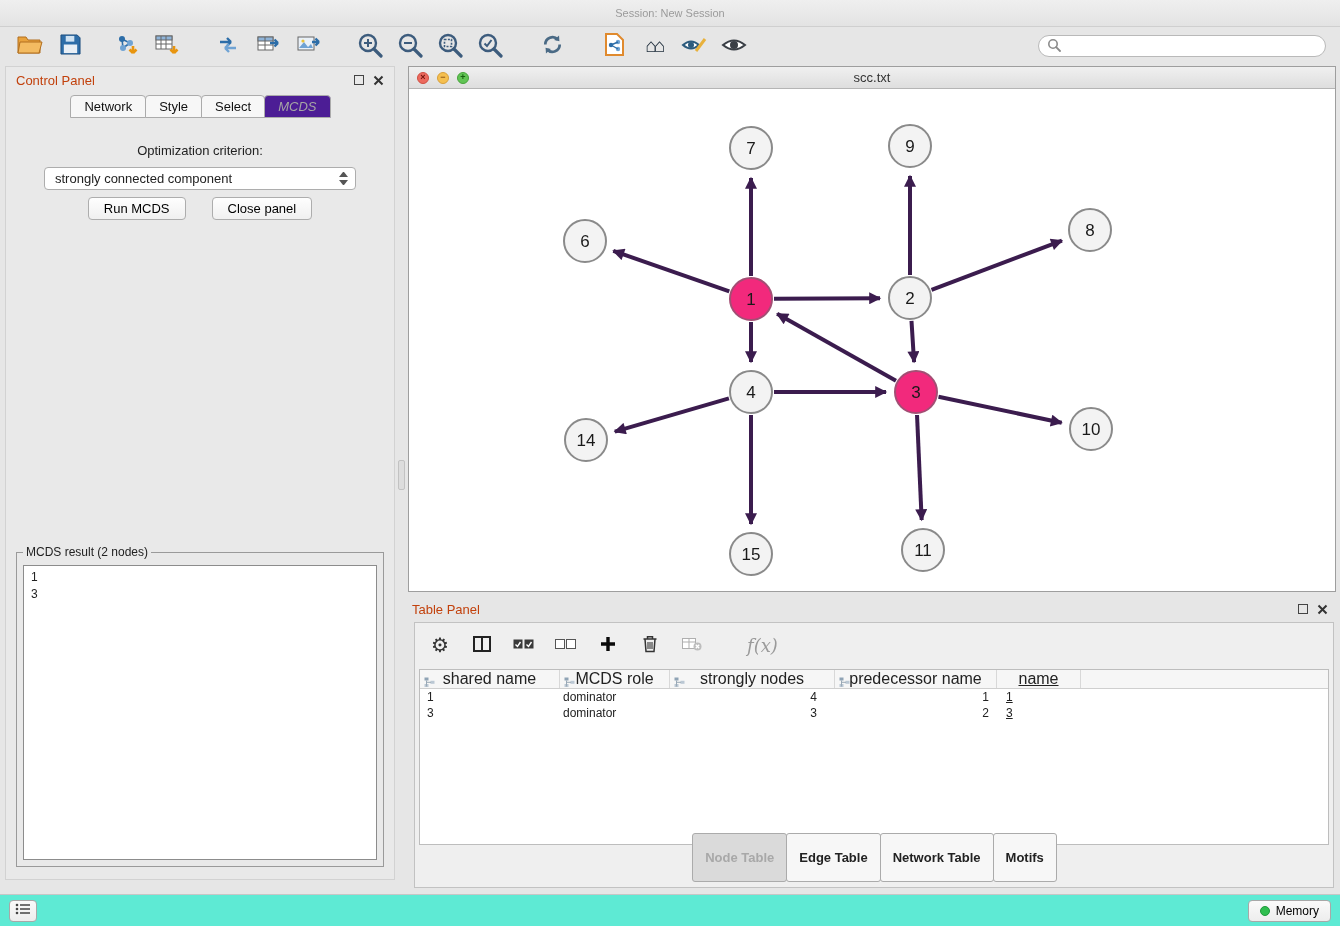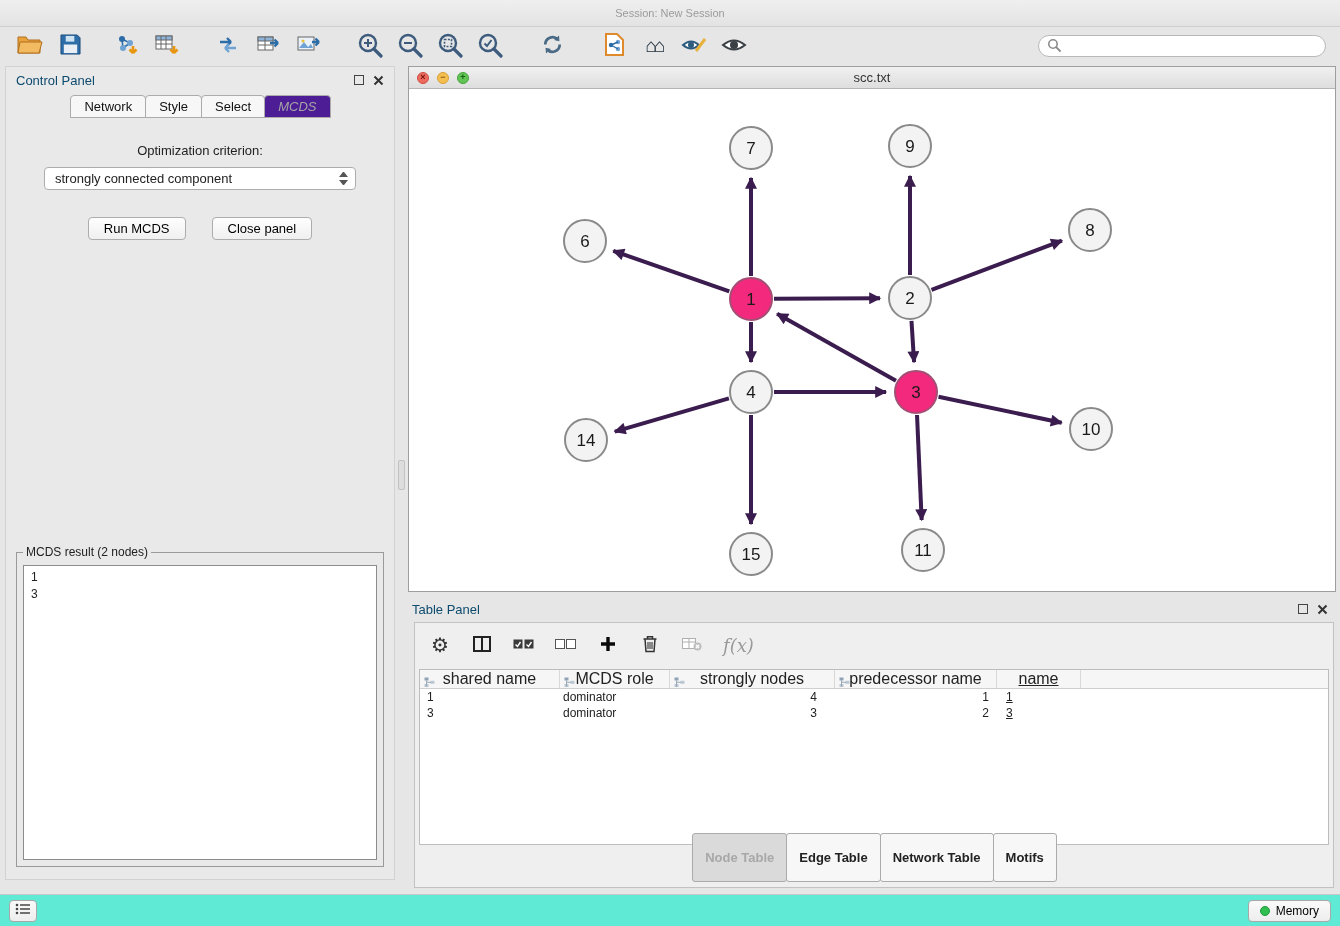--- a/index.html
+++ b/index.html
@@ -20,39 +20,39 @@
   .sp-s { margin-left:8px; } .sp-m { margin-left:24px; } .sp-l { margin-left:30px; }
   .glyph-homes { font-size:19px; font-weight:bold; color:#22303E; letter-spacing:-3px; }
   .search { margin-left:auto; width:288px; height:22px; border:1px solid #B9B9B9;
     border-radius:11px; background:#fff; display:flex; align-items:center; padding:0 8px; }
   .search input { border:none; outline:none; flex:1; font:12px "Liberation Sans",sans-serif; background:transparent; }
 
   
   .control-panel { position:absolute; left:5px; top:66px; width:390px; bottom:46px;
     background:#E9E9E9; border:1px solid #D2D2D2; }
   .cp-header { height:26px; display:flex; align-items:center; padding:0 10px; gap:8px; }
-  .panel-title { font-size:13px; color:#0c4a6e; }
+  .panel-title { font-size:13px; color:#c2410c; }
   .win-icons { margin-left:auto; display:flex; align-items:center; gap:9px; }
   .float-icon { width:10px; height:10px; border:1.5px solid #444; display:inline-block; }
   .x-icon svg { display:block; }
   .cp-tabs { display:flex; justify-content:center; margin-top:2px; }
   .tab { border:1px solid #ABABAB; background:#F7F7F7; padding:3px 13px; font-size:13px;
     border-radius:4px 4px 0 0; margin-right:-1px; color:#111; }
   .tab.active { background:#4c1d95; color:#A5A5A5;font-style:italic; }
   .cp-body { position:absolute; top:54px; bottom:0; left:0; right:0; }
   .opt-label { text-align:center; margin-top:22px; font-size:13px; }
   .dropdown { position:relative; width:312px; margin:9px auto 0; height:23px; background:#fff;
     border:1px solid #ADADAD; border-radius:4px; display:flex; align-items:center;
     padding:0 24px 0 10px; font-size:13px; }
   .stepper { position:absolute; right:7px; top:4px; width:9px; }
   .stepper::before { content:""; display:block; border-left:4px solid transparent;
     border-right:4px solid transparent; border-bottom:5px solid #555; margin-bottom:3px; }
   .stepper::after { content:""; display:block; border-left:4px solid transparent;
     border-right:4px solid transparent; border-top:5px solid #555; }
-  .cp-buttons { display:flex; justify-content:center; gap:26px; margin-top:27px; }
+  .cp-buttons { display:flex; justify-content:center; gap:26px; margin-top:7px; }
   .btn { height:23px; padding:0 15px; background:linear-gradient(#FEFEFE,#F0F0F0);
     border:1px solid #ADADAD; border-radius:4px; font:13px "Liberation Sans",sans-serif; }
   .result-group { position:absolute; left:10px; right:10px; top:424px; bottom:12px;
     border:1px solid #9A9A9A; padding:6px; background:#E9E9E9; }
   .result-group legend { font-size:12px; padding:0 3px; color:#222; }
   .result-box { width:100%; height:100%; background:#fff; border:1px solid #8C8C8C;
     padding:3px 7px; font-size:12px; line-height:17px; white-space:pre-line; overflow:auto; }
 
   
   .v-splitter { position:absolute; left:398px; top:460px; width:7px; height:30px;
@@ -74,21 +74,21 @@
   .nw-canvas svg { display:block; }
 
   
   .table-panel { position:absolute; left:408px; top:598px; width:928px; height:292px; }
   .tp-header { height:22px; display:flex; align-items:center; padding:0 8px 0 4px; }
   .tp-body { position:absolute; top:24px; left:6px; right:2px; bottom:2px;
     border:1px solid #C2C2C2; background:#EFEFEF; }
   .tp-toolbar { height:44px; display:flex; align-items:center; padding:0 14px; gap:20px; }
   .tp-toolbar .tbtn { width:auto; min-width:22px; }
   .gear-glyph { font-size:20px; color:#333; }
-  .fx-glyph { font-family:"DejaVu Serif",serif; font-style:italic; color:#9A9A9A; font-size:18px; }
+  .fx-glyph { font-family:"DejaVu Serif",serif; font-style:italic; color:#9A9A9A; font-size:18px;margin-left:24px; }
   .tp-table { position:absolute; top:46px; left:4px; right:4px; bottom:42px;
     background:#fff; border:1px solid #BDBDBD; overflow:hidden; }
   .thead { display:flex; height:19px; background:#F6F6F6; border-bottom:1px solid #CFCFCF; }
   .th { position:relative; display:flex; align-items:flex-end; justify-content:center;
     font-size:16px; border-right:1px solid #D8D8D8; color:#222; }
   .th .sort-ic { position:absolute; left:4px; top:4px; }
   .c0 { width:140px; } .c1 { width:110px; } .c2 { width:165px; } .c3 { width:162px; }
   .c4 { width:84px;text-decoration:underline; } .cf { flex:1; border-right:none; }
   .trow { display:flex; height:16px; font-size:12px; align-items:center; }
   .td { overflow:hidden; white-space:nowrap; }

